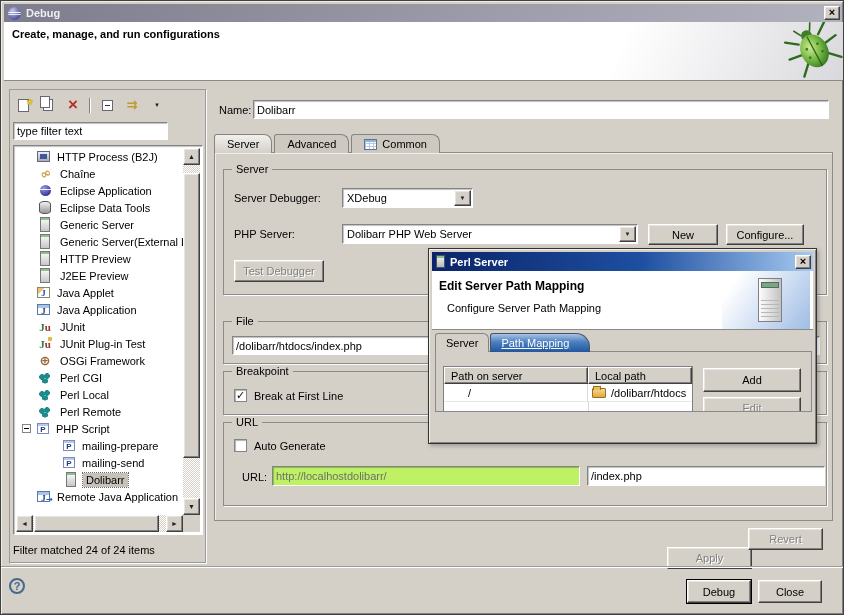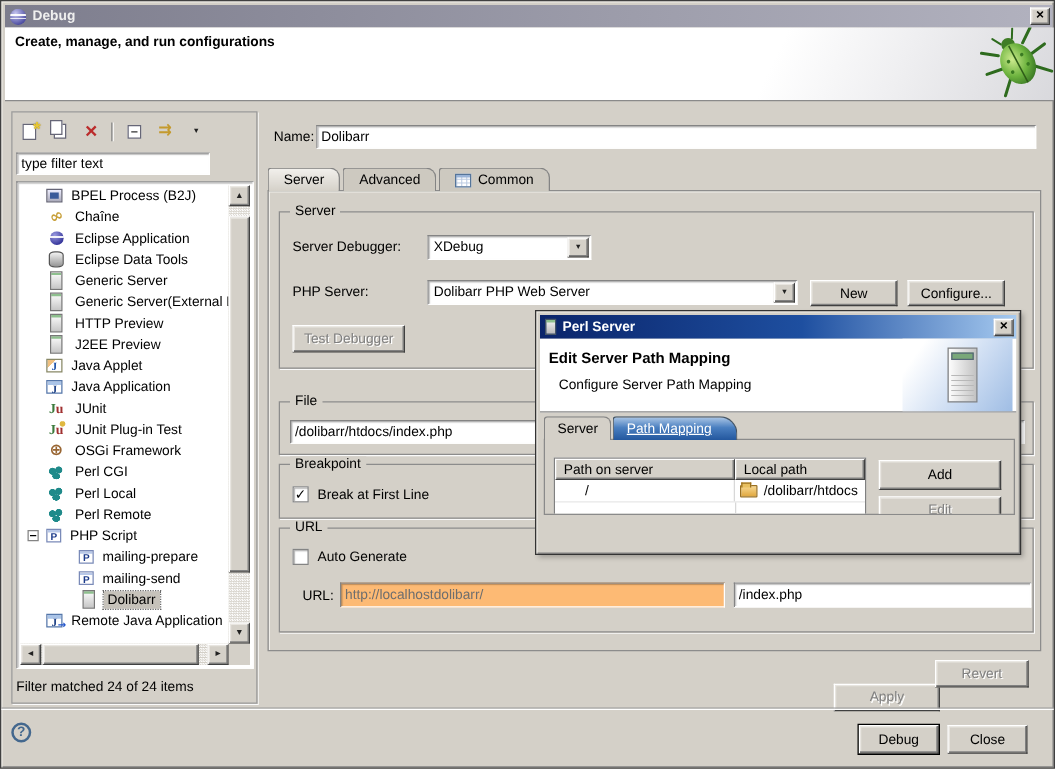--- a/index.html
+++ b/index.html
@@ -28,21 +28,21 @@
   .bug-wrap{position:absolute;right:2px;top:0px;width:64px;height:57px;}
   
   .btn{background:#d4d0c8;border:1px solid;border-color:#fff #404040 #404040 #fff;
     box-shadow:inset -1px -1px 0 #808080, inset 1px 1px 0 #e8e5e0;
     display:flex;align-items:center;justify-content:center;cursor:default;}
   .btn.default{outline:1px solid #000;}
   .btn.disabled{color:#808080;text-shadow:1px 1px 0 #fff;}
   .sunken, input.field{border:1px solid;border-color:#848484 #fff #fff #848484;
     box-shadow:inset 1px 1px 0 #5a5a5a00, inset 1px 1px 1px rgba(0,0,0,.25);background:#fff;}
   input.field{font:11px "Liberation Sans",sans-serif;padding:1px 3px;outline:none;}
-  input.field.disabled{background:#fdba74;color:#6e6e6e;}
+  input.field.disabled{background:#bef264;color:#6e6e6e;}
   .group{position:absolute;border:1px solid #8c8c8c;box-shadow:1px 1px 0 #fafafa, inset 1px 1px 0 #fafafa00;}
   .group>.legend{position:absolute;top:-7px;left:8px;background:#d4d0c8;padding:0 4px;}
   .label{position:absolute;white-space:nowrap;}
   .cb{position:absolute;width:13px;height:13px;background:#fff;border:1px solid #848484;
     box-shadow:inset 1px 1px 1px rgba(0,0,0,.3);font:bold 11px/12px "DejaVu Sans",sans-serif;text-align:center;}
   .combo{position:absolute;height:20px;background:#fff;border:1px solid;border-color:#848484 #fff #fff #848484;
     box-shadow:inset 1px 1px 1px rgba(0,0,0,.25);display:flex;align-items:center;}
   .combo .combo-text{flex:1;padding-left:4px;white-space:nowrap;overflow:hidden;}
   .combo .combo-btn{width:17px;height:16px;margin:1px;flex:none;background:#d4d0c8;border:1px solid;
     border-color:#fff #404040 #404040 #fff;box-shadow:inset -1px -1px 0 #808080, inset 1px 1px 0 #e8e5e0;
@@ -265,21 +265,21 @@
         </span>
 
     </div>
     <input class="field filter-input" value="type filter text" style="">
     <div class="tree-box">
       <div class="tree-view">
 
           <div class="tree-item">
             <span class="expander"></span>
             <span class="tree-icon bpel-process-icon"></span>
-            <span class="tree-label">BPEL Process (B2J)</span>
+            <span class="tree-label">HTTP Process (B2J)</span>
           </div>
 
           <div class="tree-item">
             <span class="expander"></span>
             <span class="tree-icon chain-icon"></span>
             <span class="tree-label">Chaîne</span>
           </div>
 
           <div class="tree-item">
             <span class="expander"></span>

